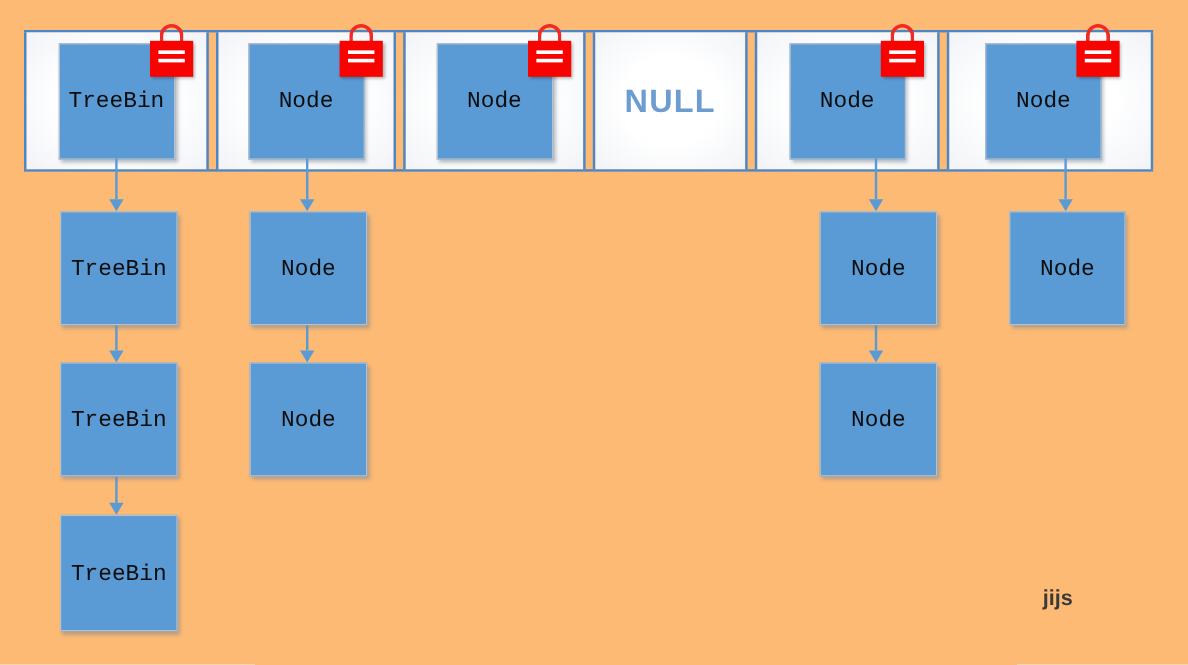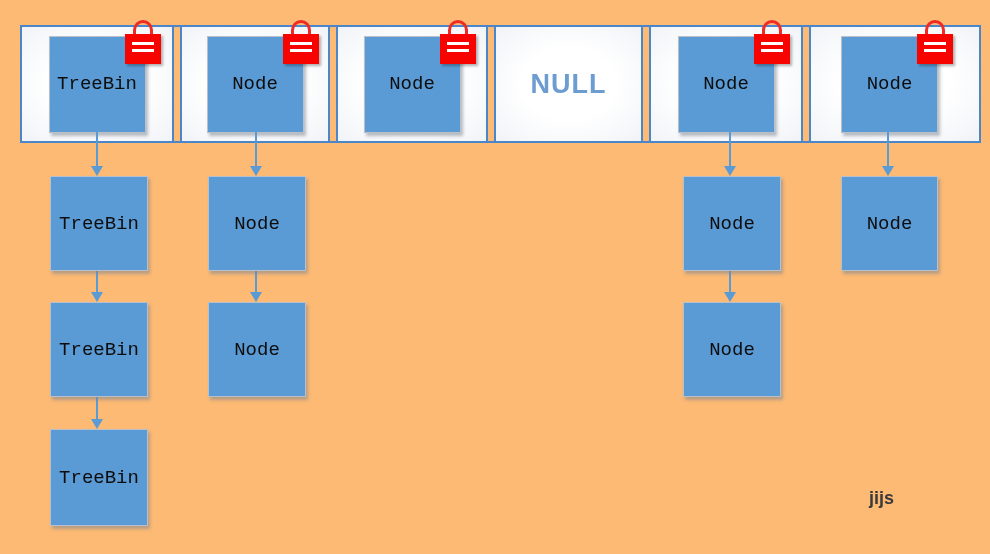--- a/index.html
+++ b/index.html
@@ -103,21 +103,21 @@
         <div class="lock">
           <div class="shackle"></div>
           <div class="lock-body">
             <div class="bar bar1"></div>
             <div class="bar bar2"></div>
           </div>
         </div>
       </div>
     </div>
 
-    <div class="cell" style="width:149px">
+    <div class="cell" style="width:129px">
       <span class="null-text">NULL</span>
     </div>
 
     <div class="cell" style="width:154px">
       <div class="sq">
         <span>Node</span>
         <div class="lock">
           <div class="shackle"></div>
           <div class="lock-body">
             <div class="bar bar1"></div>

